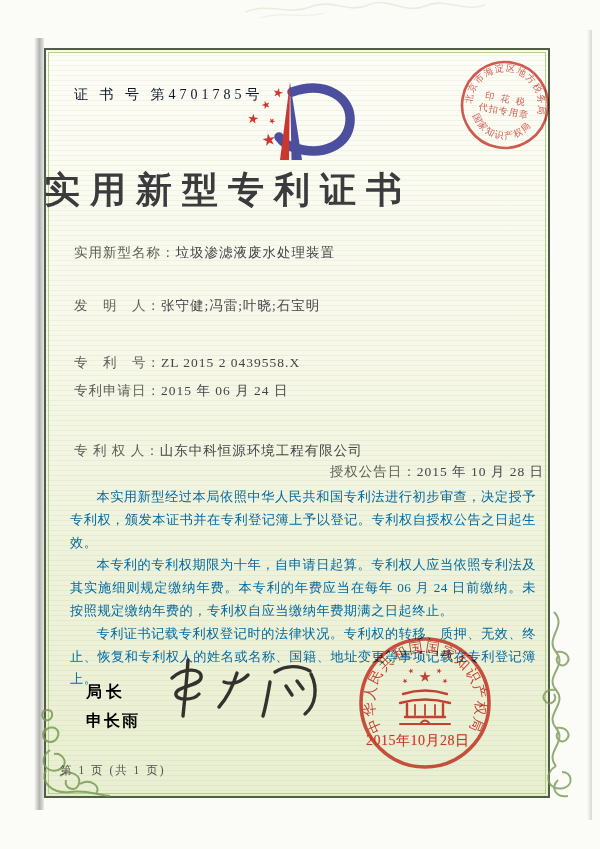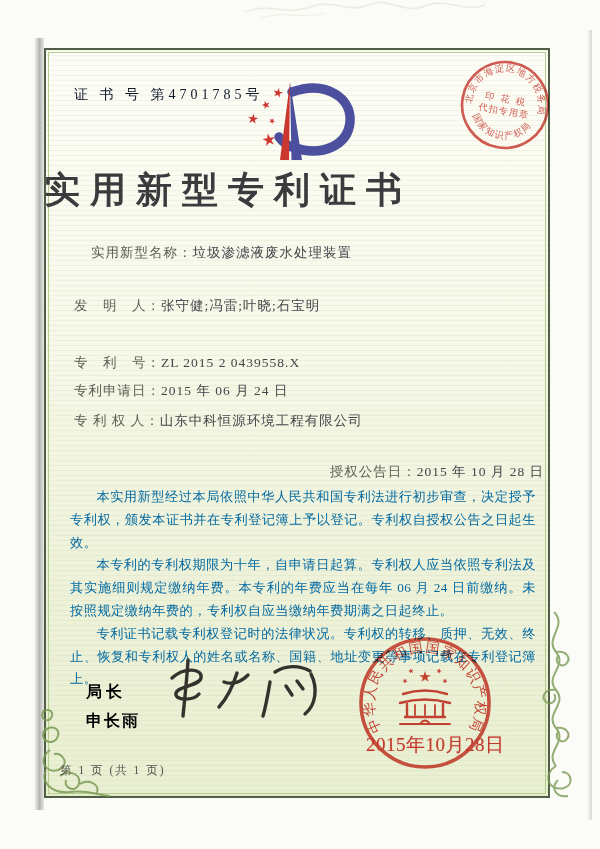--- a/index.html
+++ b/index.html
@@ -52,21 +52,21 @@
     text-align:justify;letter-spacing:.5px;
   }
   .body-text p{margin:0;text-indent:2em;}
   .director{position:absolute;left:86px;color:#000000;font-weight:600;}
   .director-title{top:682px;font-size:16px;letter-spacing:4px;}
   .director-name{top:711px;font-size:16px;letter-spacing:2px;}
   .signature{position:absolute;left:158px;top:648px;width:190px;height:92px;}
   .issue-seal{position:absolute;left:354px;top:632px;width:142px;height:142px;mix-blend-mode:multiply;opacity:.95;}
   .seal-date{
     position:absolute;left:366px;top:732px;width:120px;
-    font-size:19px;color:#c23a2c;letter-spacing:.5px;white-space:nowrap;
+    font-size:14px;color:#c23a2c;letter-spacing:.5px;white-space:nowrap;
     text-shadow:0 0 1px rgba(210,70,50,.4);
   }
   .tax-seal{position:absolute;left:458px;top:58px;width:94px;height:94px;transform:rotate(10deg);opacity:.9;mix-blend-mode:multiply;}
   .footer-page{
     position:absolute;left:60px;top:763px;width:420px;text-align:left;
     font-size:11.5px;color:#52524a;letter-spacing:2px;
   }
   .flourish{position:absolute;}
   .ghost-ink{position:absolute;left:240px;top:0px;width:250px;height:22px;opacity:.5;}
   svg text{font-family:"Liberation Serif","DejaVu Serif",serif;}
@@ -126,33 +126,33 @@
       <use href="#star" transform="translate(46,15) scale(5) rotate(12)"></use>
       <use href="#star" transform="translate(34,27) scale(4.4) rotate(-18)"></use>
       <use href="#star" transform="translate(21,41) scale(5.4) rotate(8)"></use>
       <use href="#star" transform="translate(40,43) scale(3.2) rotate(30)"></use>
       <use href="#star" transform="translate(37,62) scale(6.6) rotate(-10)"></use>
     </g>
   </svg>
 
   <div class="title">实用新型专利证书</div>
 
-  <div class="field" style="top:244px;margin-left:17px;">
+  <div class="field" style="top:244px;">
     <span class="lbl">实用新型名称：</span><span class="val">垃圾渗滤液废水处理装置</span>
   </div>
   <div class="field" style="top:297px;">
     <span class="lbl">发　明　人：</span><span class="val">张守健;冯雷;叶晓;石宝明</span>
   </div>
   <div class="field" style="top:354px;">
     <span class="lbl">专　利　号：</span><span class="val">ZL 2015 2 0439558.X</span>
   </div>
   <div class="field" style="top:382px;">
     <span class="lbl">专利申请日：</span><span class="val">2015 年 06 月 24 日</span>
   </div>
-  <div class="field" style="top:412px;">
+  <div class="field" style="top:442px;">
     <span class="lbl">专 利 权 人：</span><span class="val">山东中科恒源环境工程有限公司</span>
   </div>
   <div class="field" style="top:463px;text-align:right;">
     <span class="lbl">授权公告日：</span><span class="val">2015 年 10 月 28 日</span>
   </div>
 
   <div class="body-text">
     <p>本实用新型经过本局依照中华人民共和国专利法进行初步审查，决定授予专利权，颁发本证书并在专利登记簿上予以登记。专利权自授权公告之日起生效。</p>
     <p>本专利的专利权期限为十年，自申请日起算。专利权人应当依照专利法及其实施细则规定缴纳年费。本专利的年费应当在每年 06 月 24 日前缴纳。未按照规定缴纳年费的，专利权自应当缴纳年费期满之日起终止。</p>
     <p>专利证书记载专利权登记时的法律状况。专利权的转移、质押、无效、终止、恢复和专利权人的姓名或名称、国籍、地址变更等事项记载在专利登记簿上。</p>

